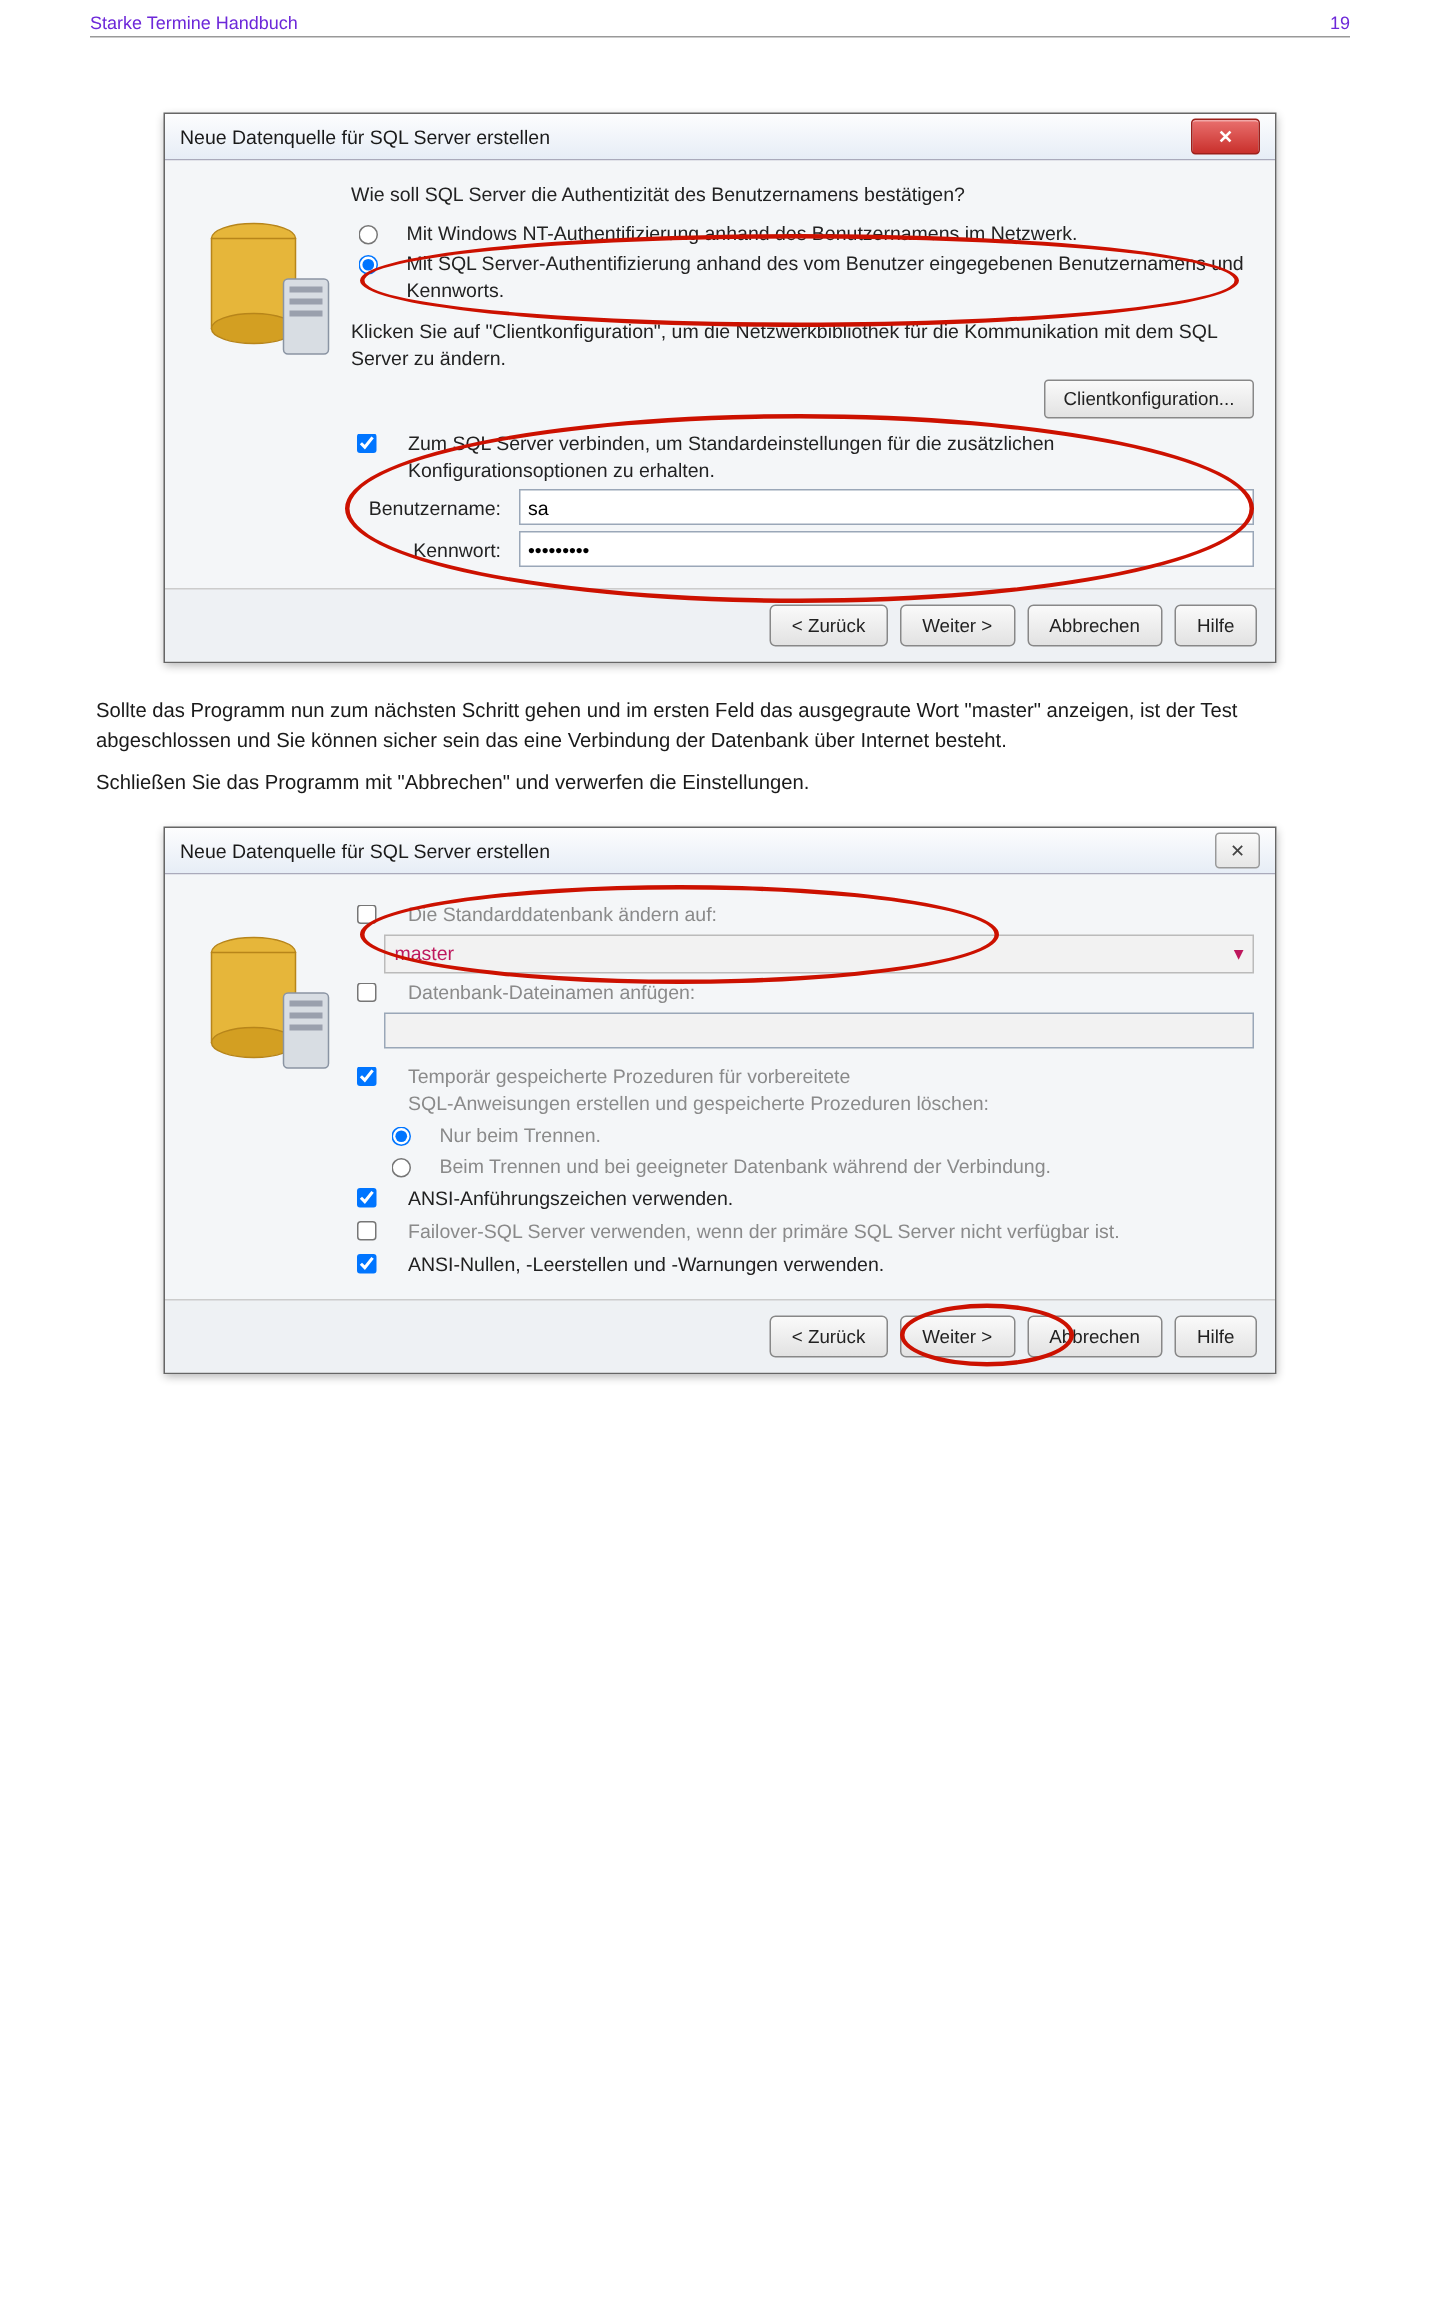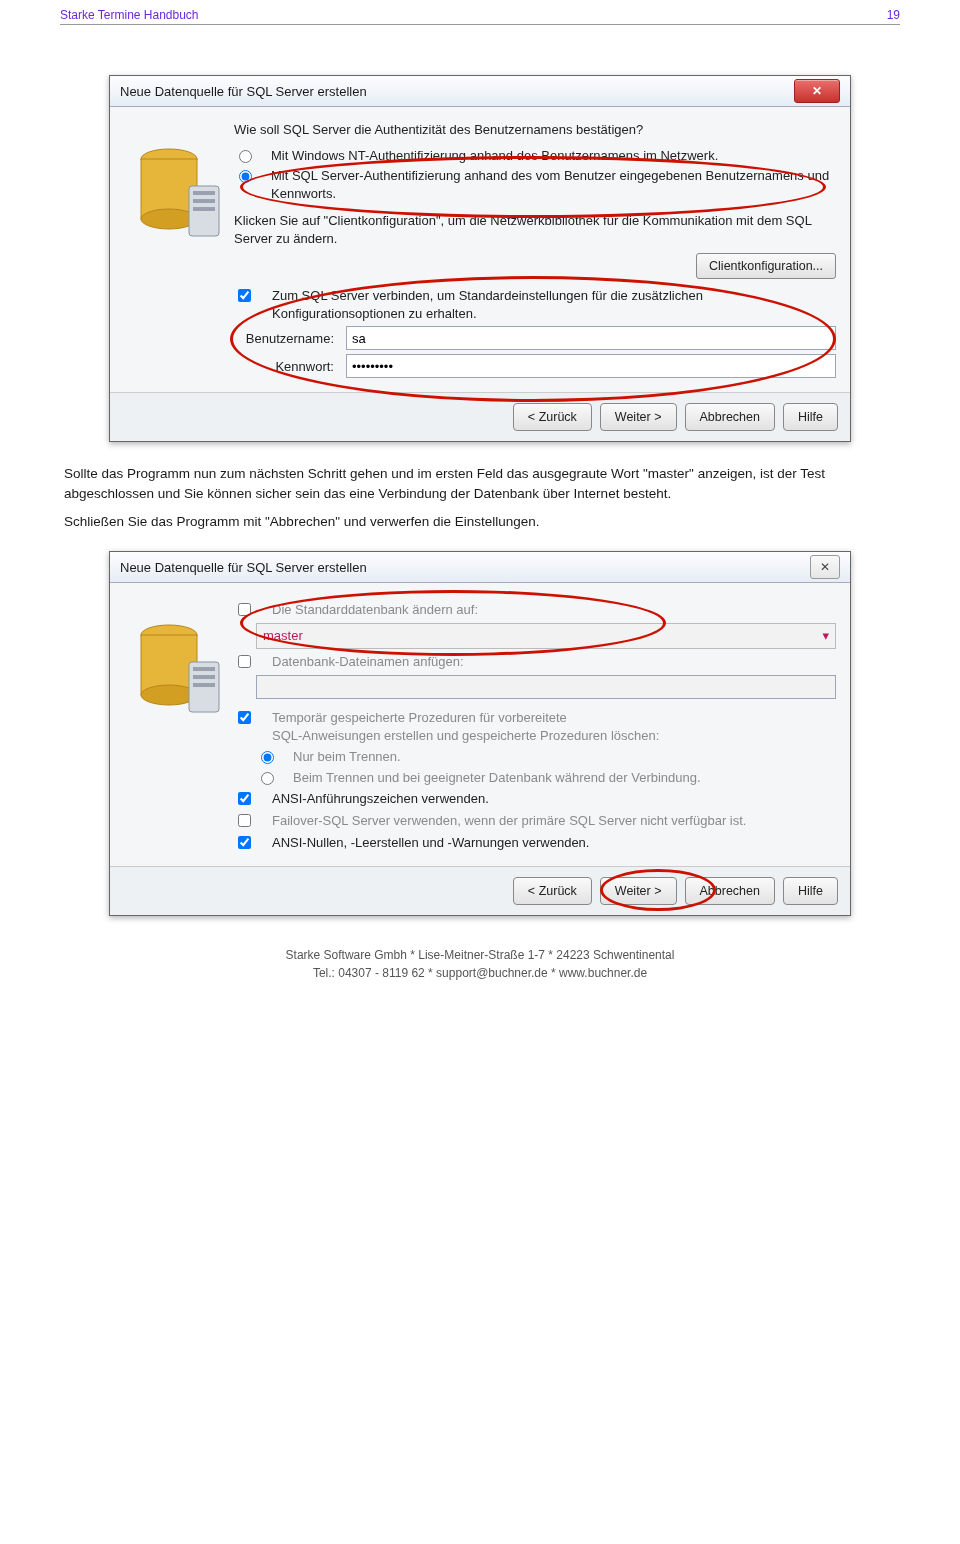--- a/index.html
+++ b/index.html
@@ -162,17 +162,13 @@
   <div class="btns">
    <div class="btn">&lt; Zurück</div>
    <div class="btn">Weiter &gt;</div>
    <div class="btn">Abbrechen</div>
    <div class="btn">Hilfe</div>
   </div>
   <div class="ellipse" style="left:130px;top:38px;width:420px;height:60px"></div>
   <div class="ellipse" style="left:490px;bottom:4px;width:110px;height:36px"></div>
  </div>
 
- <div class="foot">
-  <div>Starke Software Gmbh * Lise-Meitner-Straße 1-7 * 24223 Schwentinental</div>
-  <div>Tel.: 04307 - 8119 62 * support@buchner.de * www.buchner.de</div>
- </div>
 </div>
 
 </body></html>

